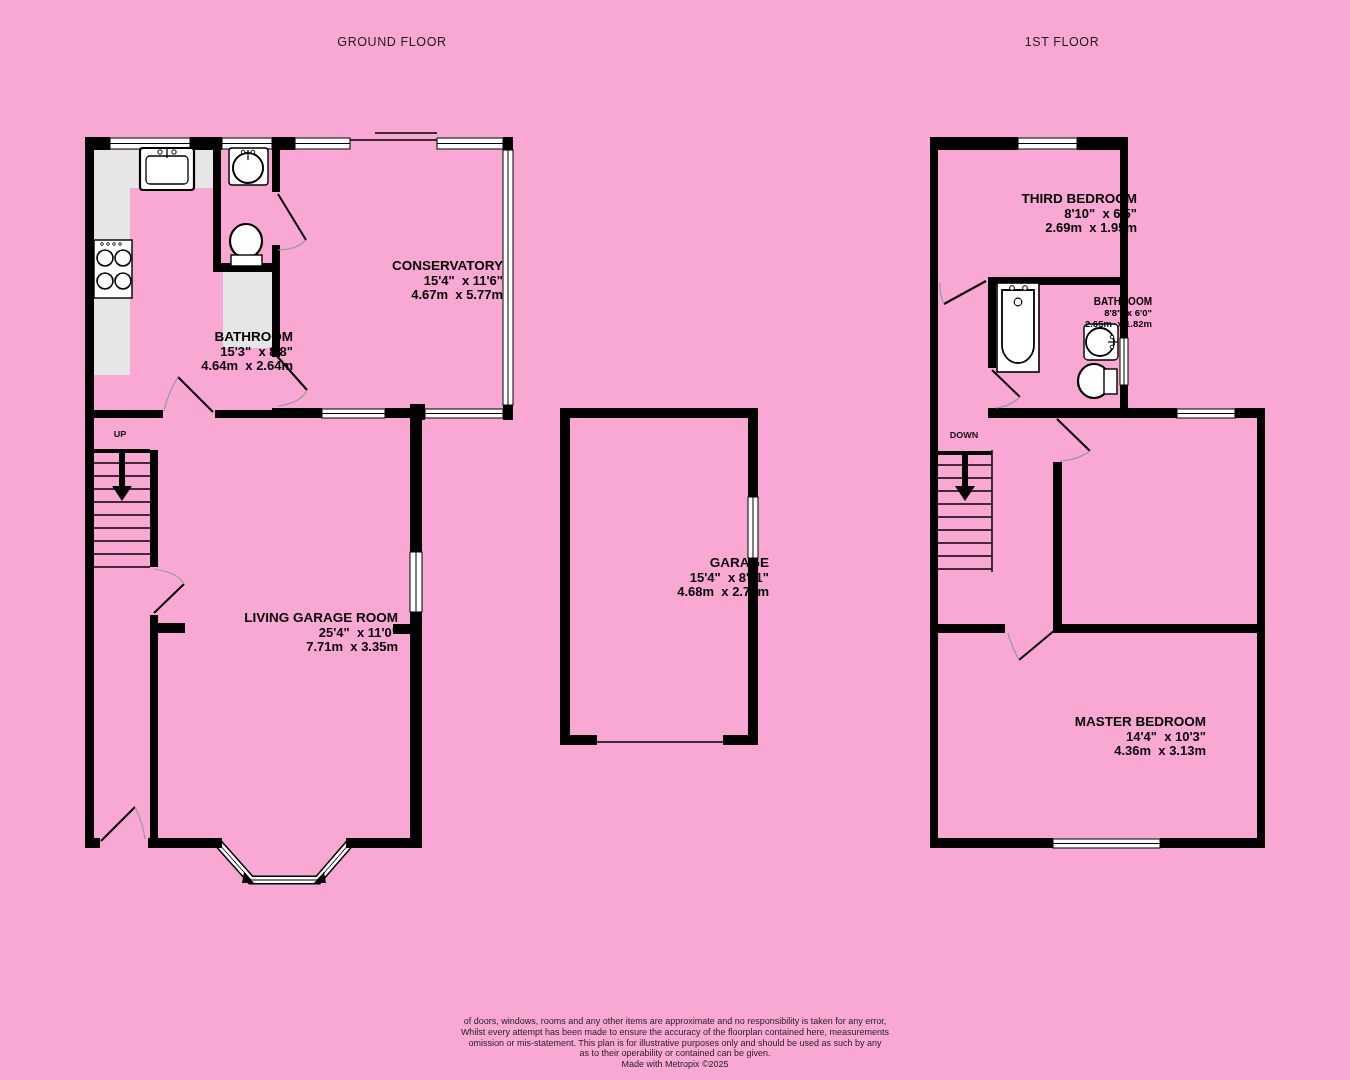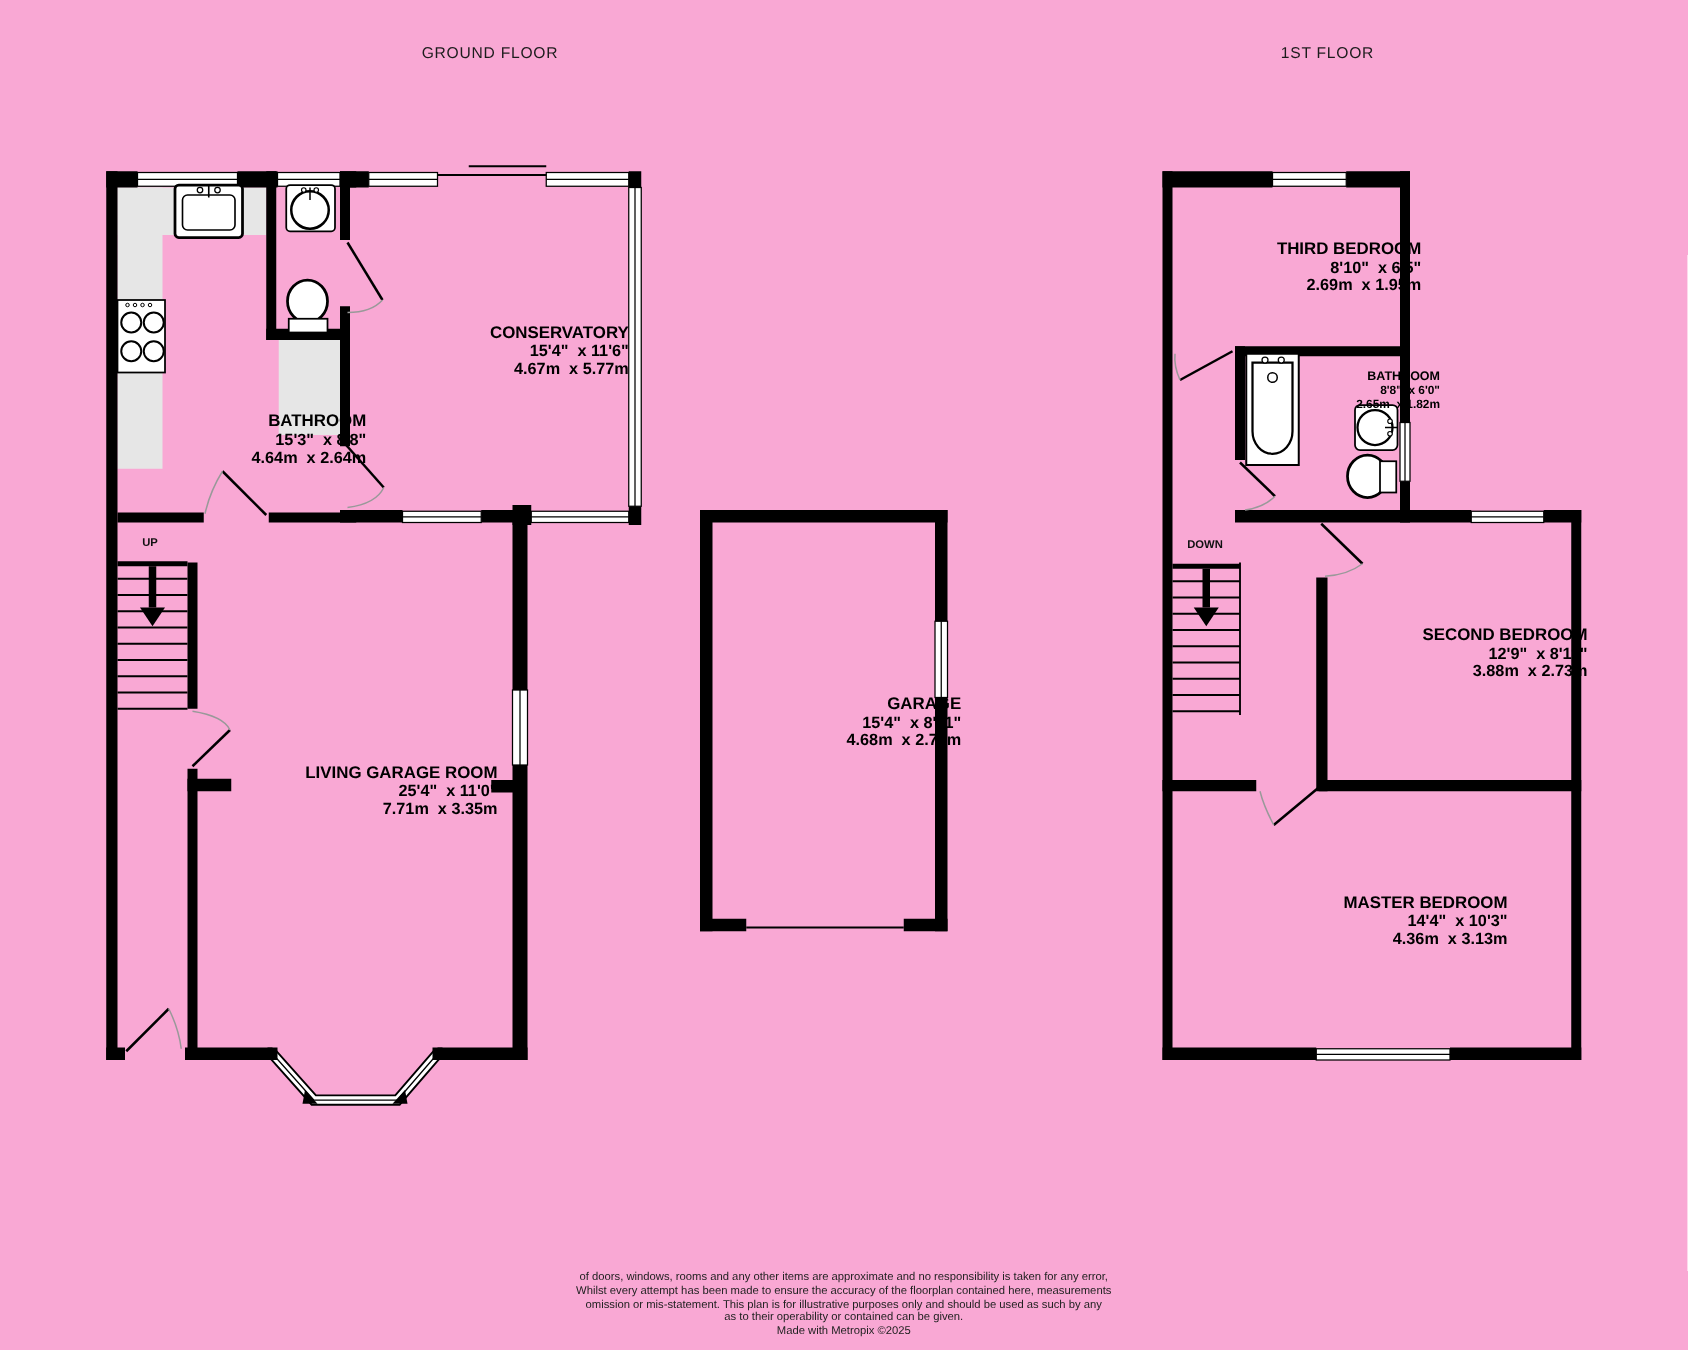--- a/index.html
+++ b/index.html
@@ -282,25 +282,20 @@
     <span class="dim">8'10"  x 6'5"</span>
     <span class="dim">2.69m  x 1.95m</span>
   </div>
 
   <div class="room-label small" style="left:992px;top:296px;width:160px;">
     <span class="rname">BATHROOM</span>
     <span class="dim">8'8"  x 6'0"</span>
     <span class="dim">2.65m  x 1.82m</span>
   </div>
 
-  <div class="room-label" style="left:1050px;top:501px;width:220px;">
-    <span class="rname">SECOND BEDROOM</span>
-    <span class="dim">12'9"  x 8'11"</span>
-    <span class="dim">3.88m  x 2.73m</span>
-  </div>
 
   <div class="room-label" style="left:986px;top:715px;width:220px;">
     <span class="rname">MASTER BEDROOM</span>
     <span class="dim">14'4"  x 10'3"</span>
     <span class="dim">4.36m  x 3.13m</span>
   </div>
 
   <div class="stair-label" style="left:105px;top:429px;width:30px;">UP</div>
   <div class="stair-label" style="left:943px;top:430px;width:42px;">DOWN</div>
 

